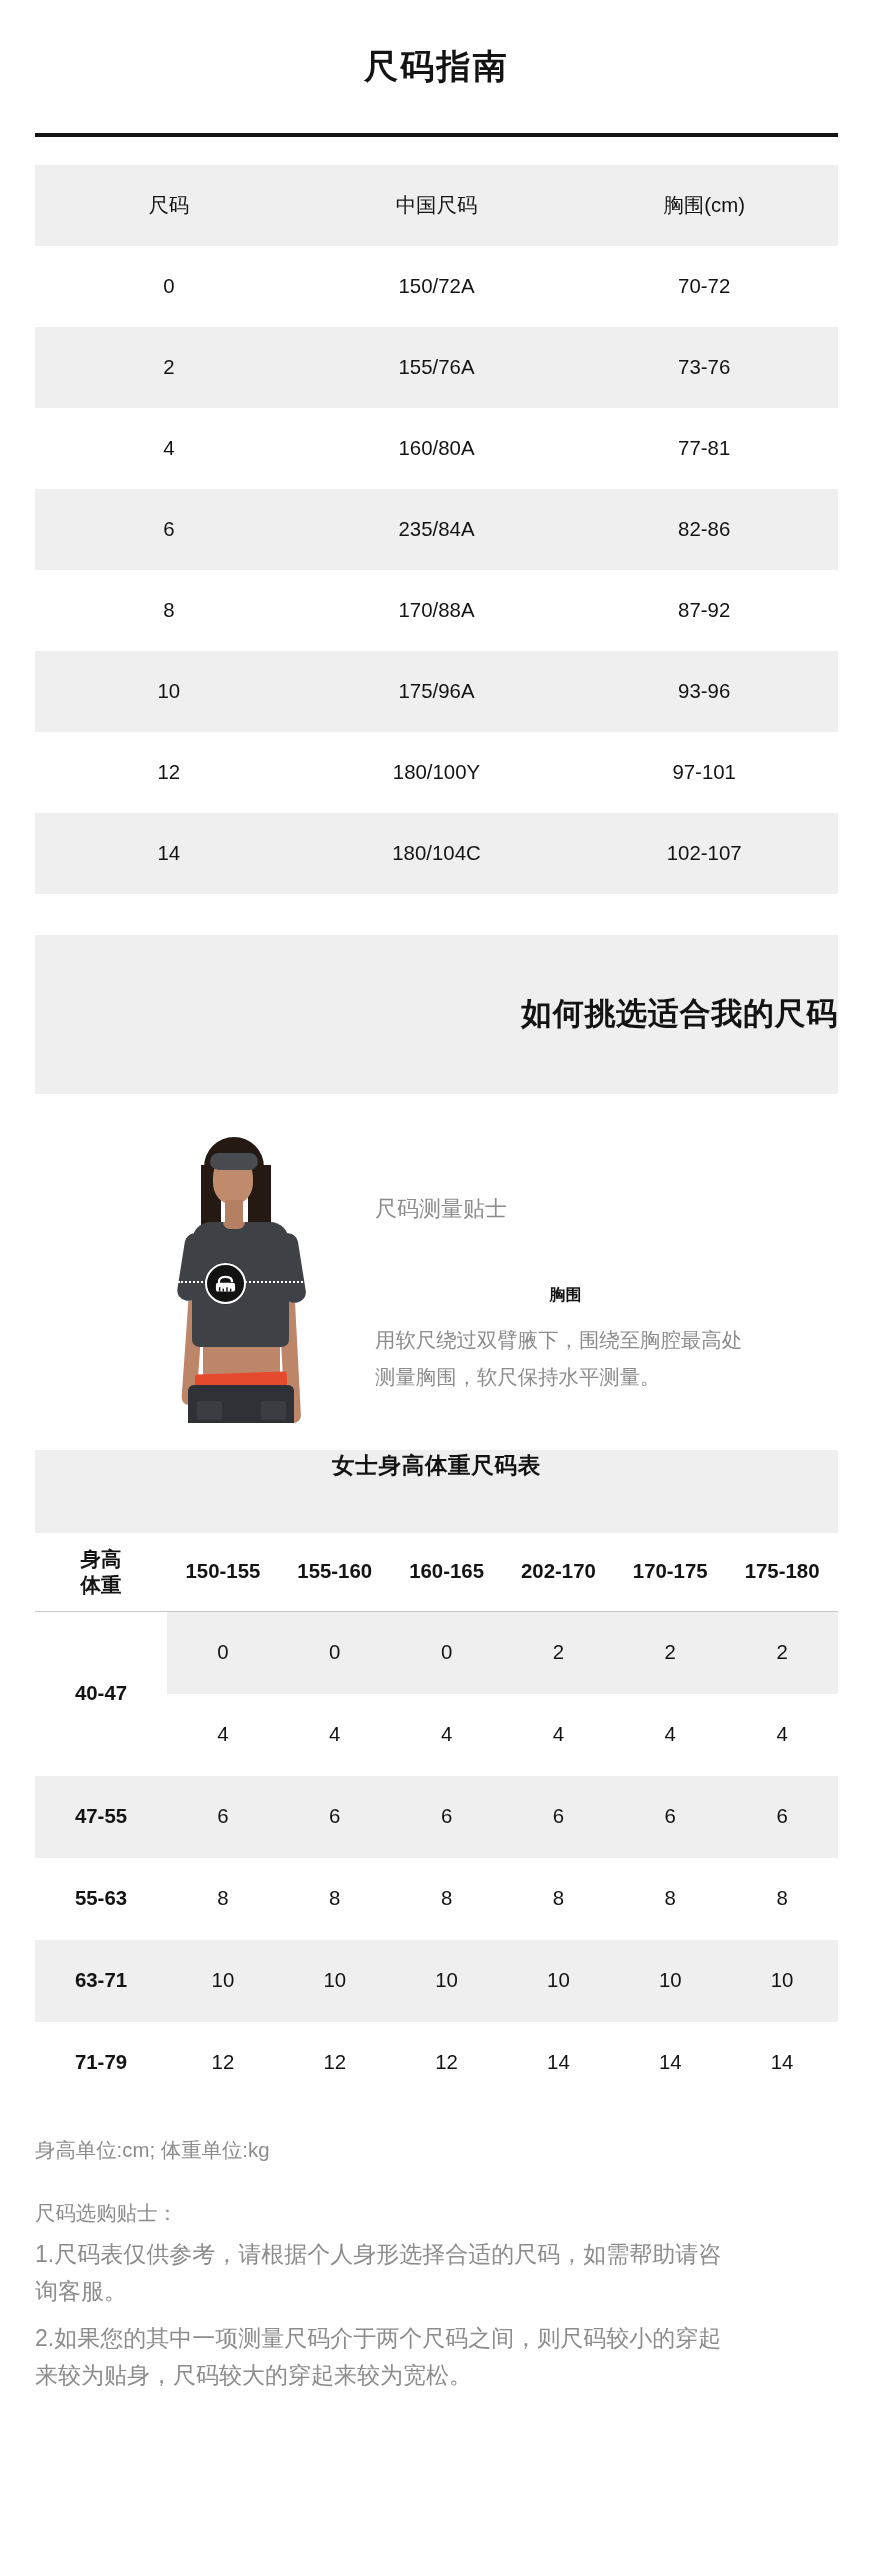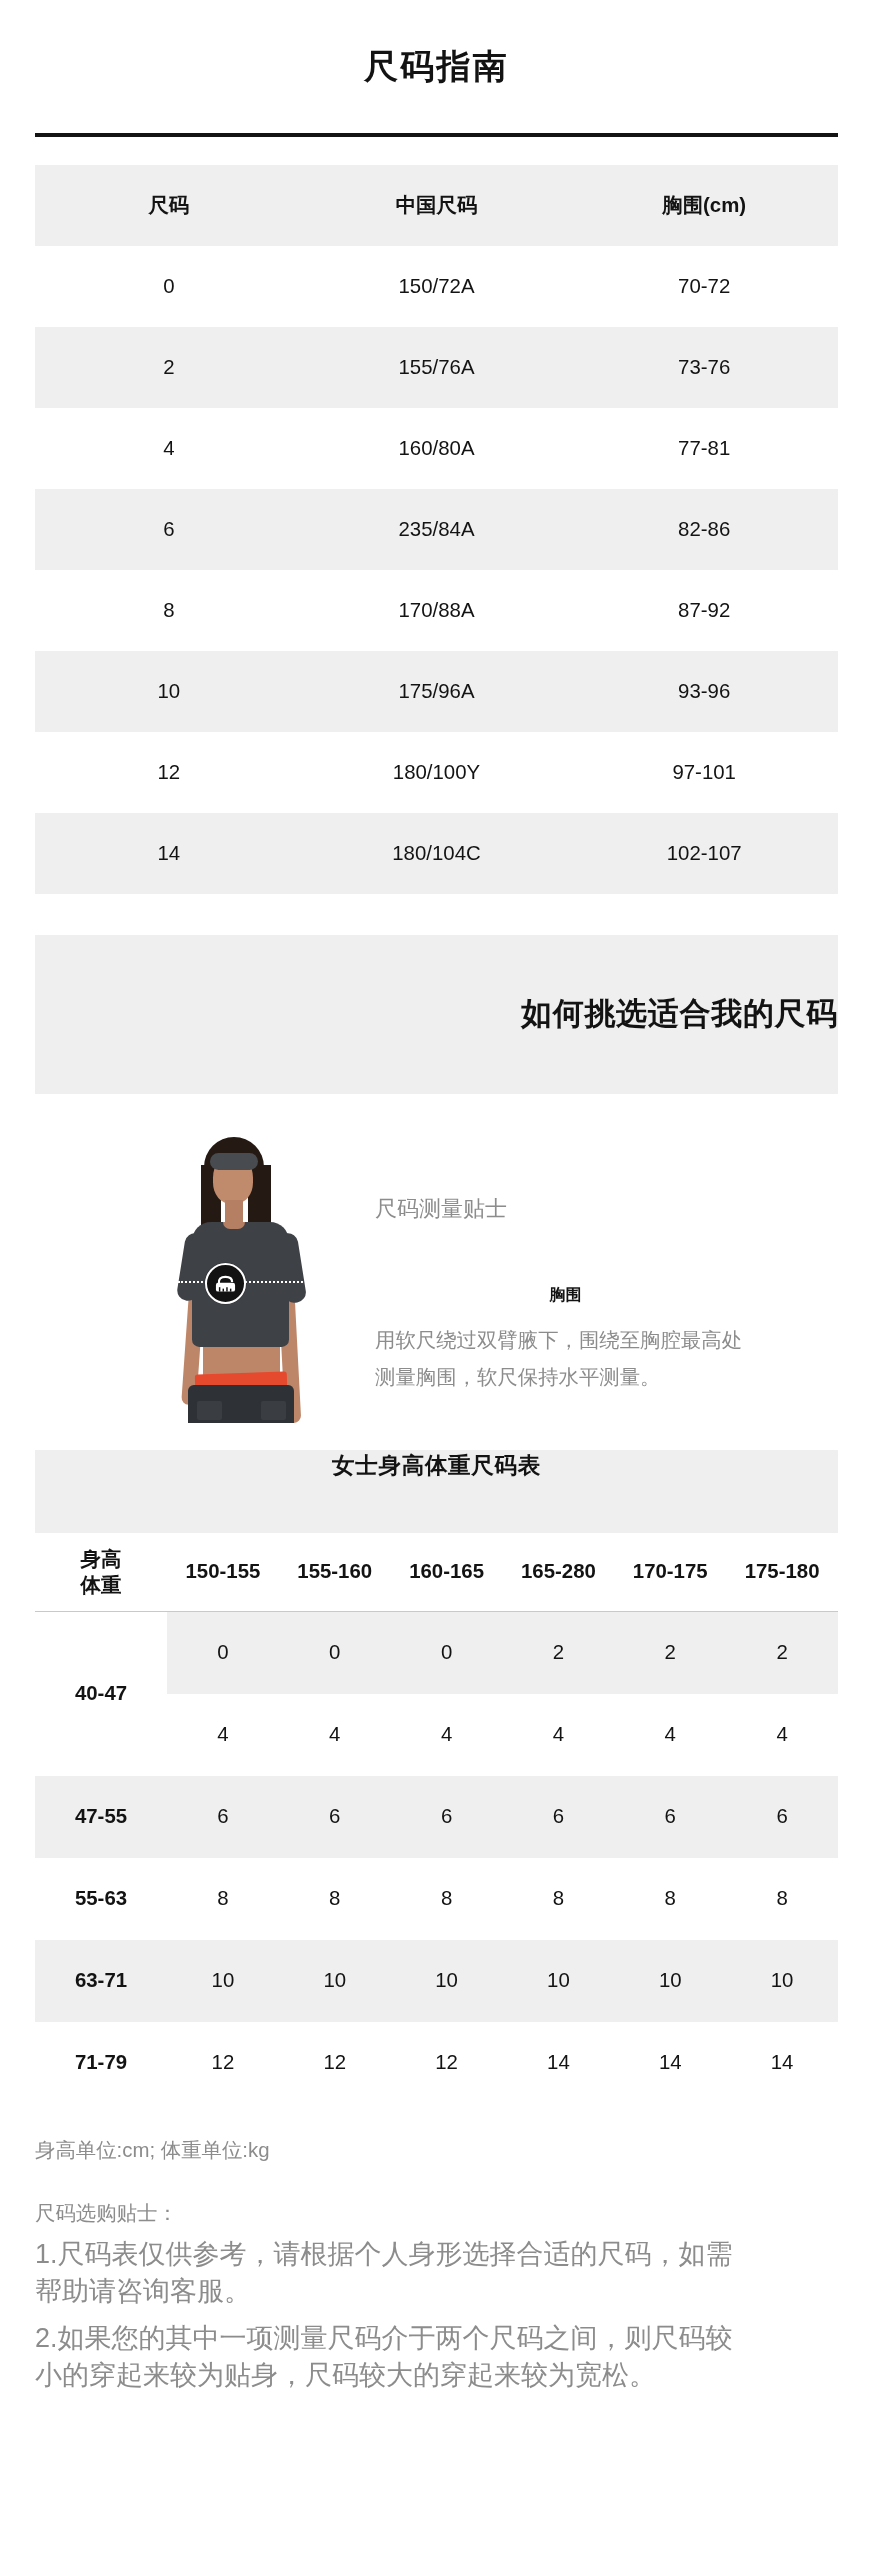--- a/index.html
+++ b/index.html
@@ -14,21 +14,21 @@
     height: 133px; display: flex; align-items: center; justify-content: center;
     font-size: 34px; font-weight: 700; letter-spacing: 2.2px;
   }
   .rule { height: 3.6px; margin: 0 35px; background: #141414; }
 
   
   .t1 { margin: 28px 35px 0; }
   .t1-row { display: flex; height: 81px; align-items: center; }
   .t1-row.g { background: #efefef; }
   .t1-cell { flex: 1; text-align: center; font-size: 20.4px; font-weight: 400; }
-  .t1-row.head .t1-cell { font-weight: 700; }
+  .t1-row.head .t1-cell { font-weight: 400; }
 
   
   .notice { margin: 27px 35px 0; color: #7f7f7f; }
   .notice-title { font-size: 20.4px; font-weight: 700; line-height: 33px; }
   .notice-body { font-size: 20.4px; line-height: 41px; max-width: 742px; }
 
   
   .banner1 {
     margin: 41px 35px 0; height: 159px; background: #efefef;
     display: flex; align-items: center; justify-content: flex-end;
@@ -84,21 +84,21 @@
   .t2 .hcell { font-weight: 700; border-bottom: 0.7px solid #c9c9c9; }
   .t2 .corner { flex-direction: column; line-height: 26px; }
   .t2 .lcell { font-weight: 700; }
   .t2 .g { background: #efefef; }
   .t2 .span2 { grid-row: 2 / span 2; }
 
   .units { margin: 35px 35px 0; font-size: 20.4px; color: #8c8c8c; line-height: 23px; }
 
   .tips { margin: 39px 35px 0; color: #8c8c8c; }
   .tips-title { font-size: 20.4px; line-height: 25px; }
-  .tips p { margin-top: 10.2px; font-size: 27px; line-height: 37px; max-width: 698px; }
+  .tips p { margin-top: 10.2px; font-size: 23px; line-height: 37px; max-width: 698px; }
 </style>
 </head>
 <body>
 
 <div>
 
   <h1 class="main-title">尺码指南</h1>
   <div class="rule"></div>
 
   <section class="t1">
@@ -199,21 +199,21 @@
   </section>
 
   <section class="t2">
     <div class="hcell corner">
       <span>身高</span>
       <span>体重</span>
     </div>
     <div class="hcell">150-155</div>
     <div class="hcell">155-160</div>
     <div class="hcell">160-165</div>
-    <div class="hcell">165-280</div>
+    <div class="hcell">202-170</div>
     <div class="hcell">170-175</div>
     <div class="hcell">175-180</div>
 
     <div class="lcell span2">40-47</div>
     <div class="g">0</div>
     <div class="g">0</div>
     <div class="g">0</div>
     <div class="g">2</div>
     <div class="g">2</div>
     <div class="g">2</div>

